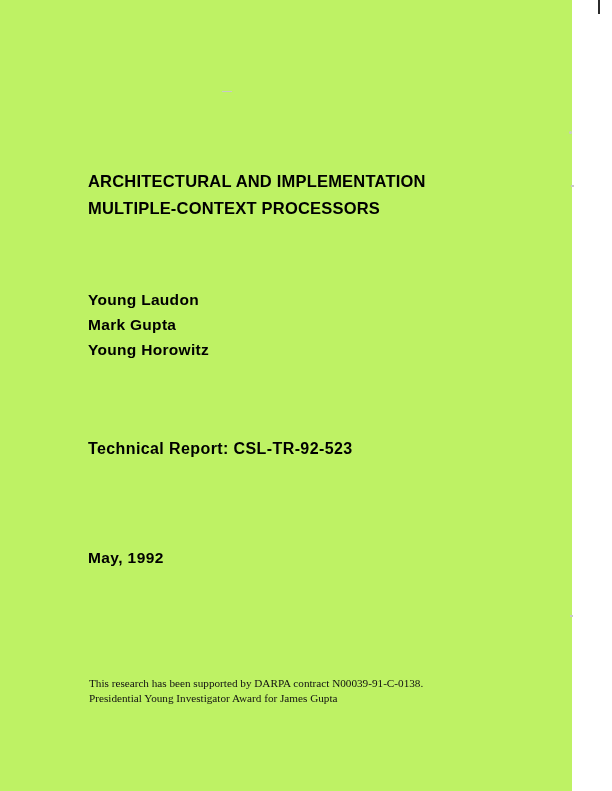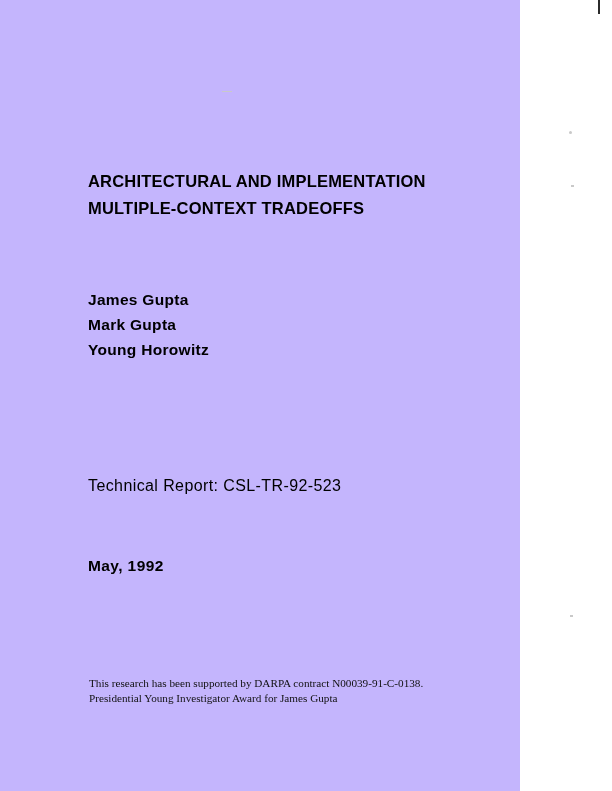--- a/index.html
+++ b/index.html
@@ -13,23 +13,23 @@
     position: relative;
     font-family: "Liberation Sans", sans-serif;
     color: #000000;
     overflow: hidden;
   }
 
   .page {
     position: absolute;
     top: 0;
     left: 0;
-    width: 520px;
+    width: 572px;
     height: 791px;
-    background: #c4b5fd;
+    background: #bef264;
   }
 
   
   .scan-mark {
     position: absolute;
     top: 0px;
     left: 598px;
     width: 2px;
     height: 14px;
     background: #2b2b2b;
@@ -74,32 +74,30 @@
   }
 
   .report-block {
     position: absolute;
     top: 440px;
     left: 88px;
     width: 460px;
   }
   .report-line {
     font-size: 16px;
-    font-weight: normal;
+    font-weight: bold;
     letter-spacing: 0.4px;
     white-space: nowrap;
-    margin-top: 37px;
   }
 
   .date-block {
     position: absolute;
     top: 549px;
     left: 88px;
     width: 300px;
-    margin-top: 8px;
   }
   .date-line {
     font-size: 15.5px;
     font-weight: bold;
     letter-spacing: 0.4px;
     white-space: nowrap;
   }
 
   .funding-block {
     position: absolute;
@@ -122,25 +120,25 @@
 <div class="page">
 
   <div class="scan-mark"></div>
   <div class="speck s1"></div>
   <div class="speck s2"></div>
   <div class="speck s3"></div>
   <div class="speck s4"></div>
 
   <div class="title-block">
     <div class="title-line">ARCHITECTURAL AND IMPLEMENTATION</div>
-    <div class="title-line">MULTIPLE-CONTEXT TRADEOFFS</div>
+    <div class="title-line">MULTIPLE-CONTEXT PROCESSORS</div>
   </div>
 
   <div class="authors-block">
-    <div class="author-line">James Gupta</div>
+    <div class="author-line">Young Laudon</div>
     <div class="author-line">Mark Gupta</div>
     <div class="author-line">Young  Horowitz</div>
   </div>
 
   <div class="report-block">
     <div class="report-line">Technical   Report:   CSL-TR-92-523</div>
   </div>
 
   <div class="date-block">
     <div class="date-line">May,  1992</div>

